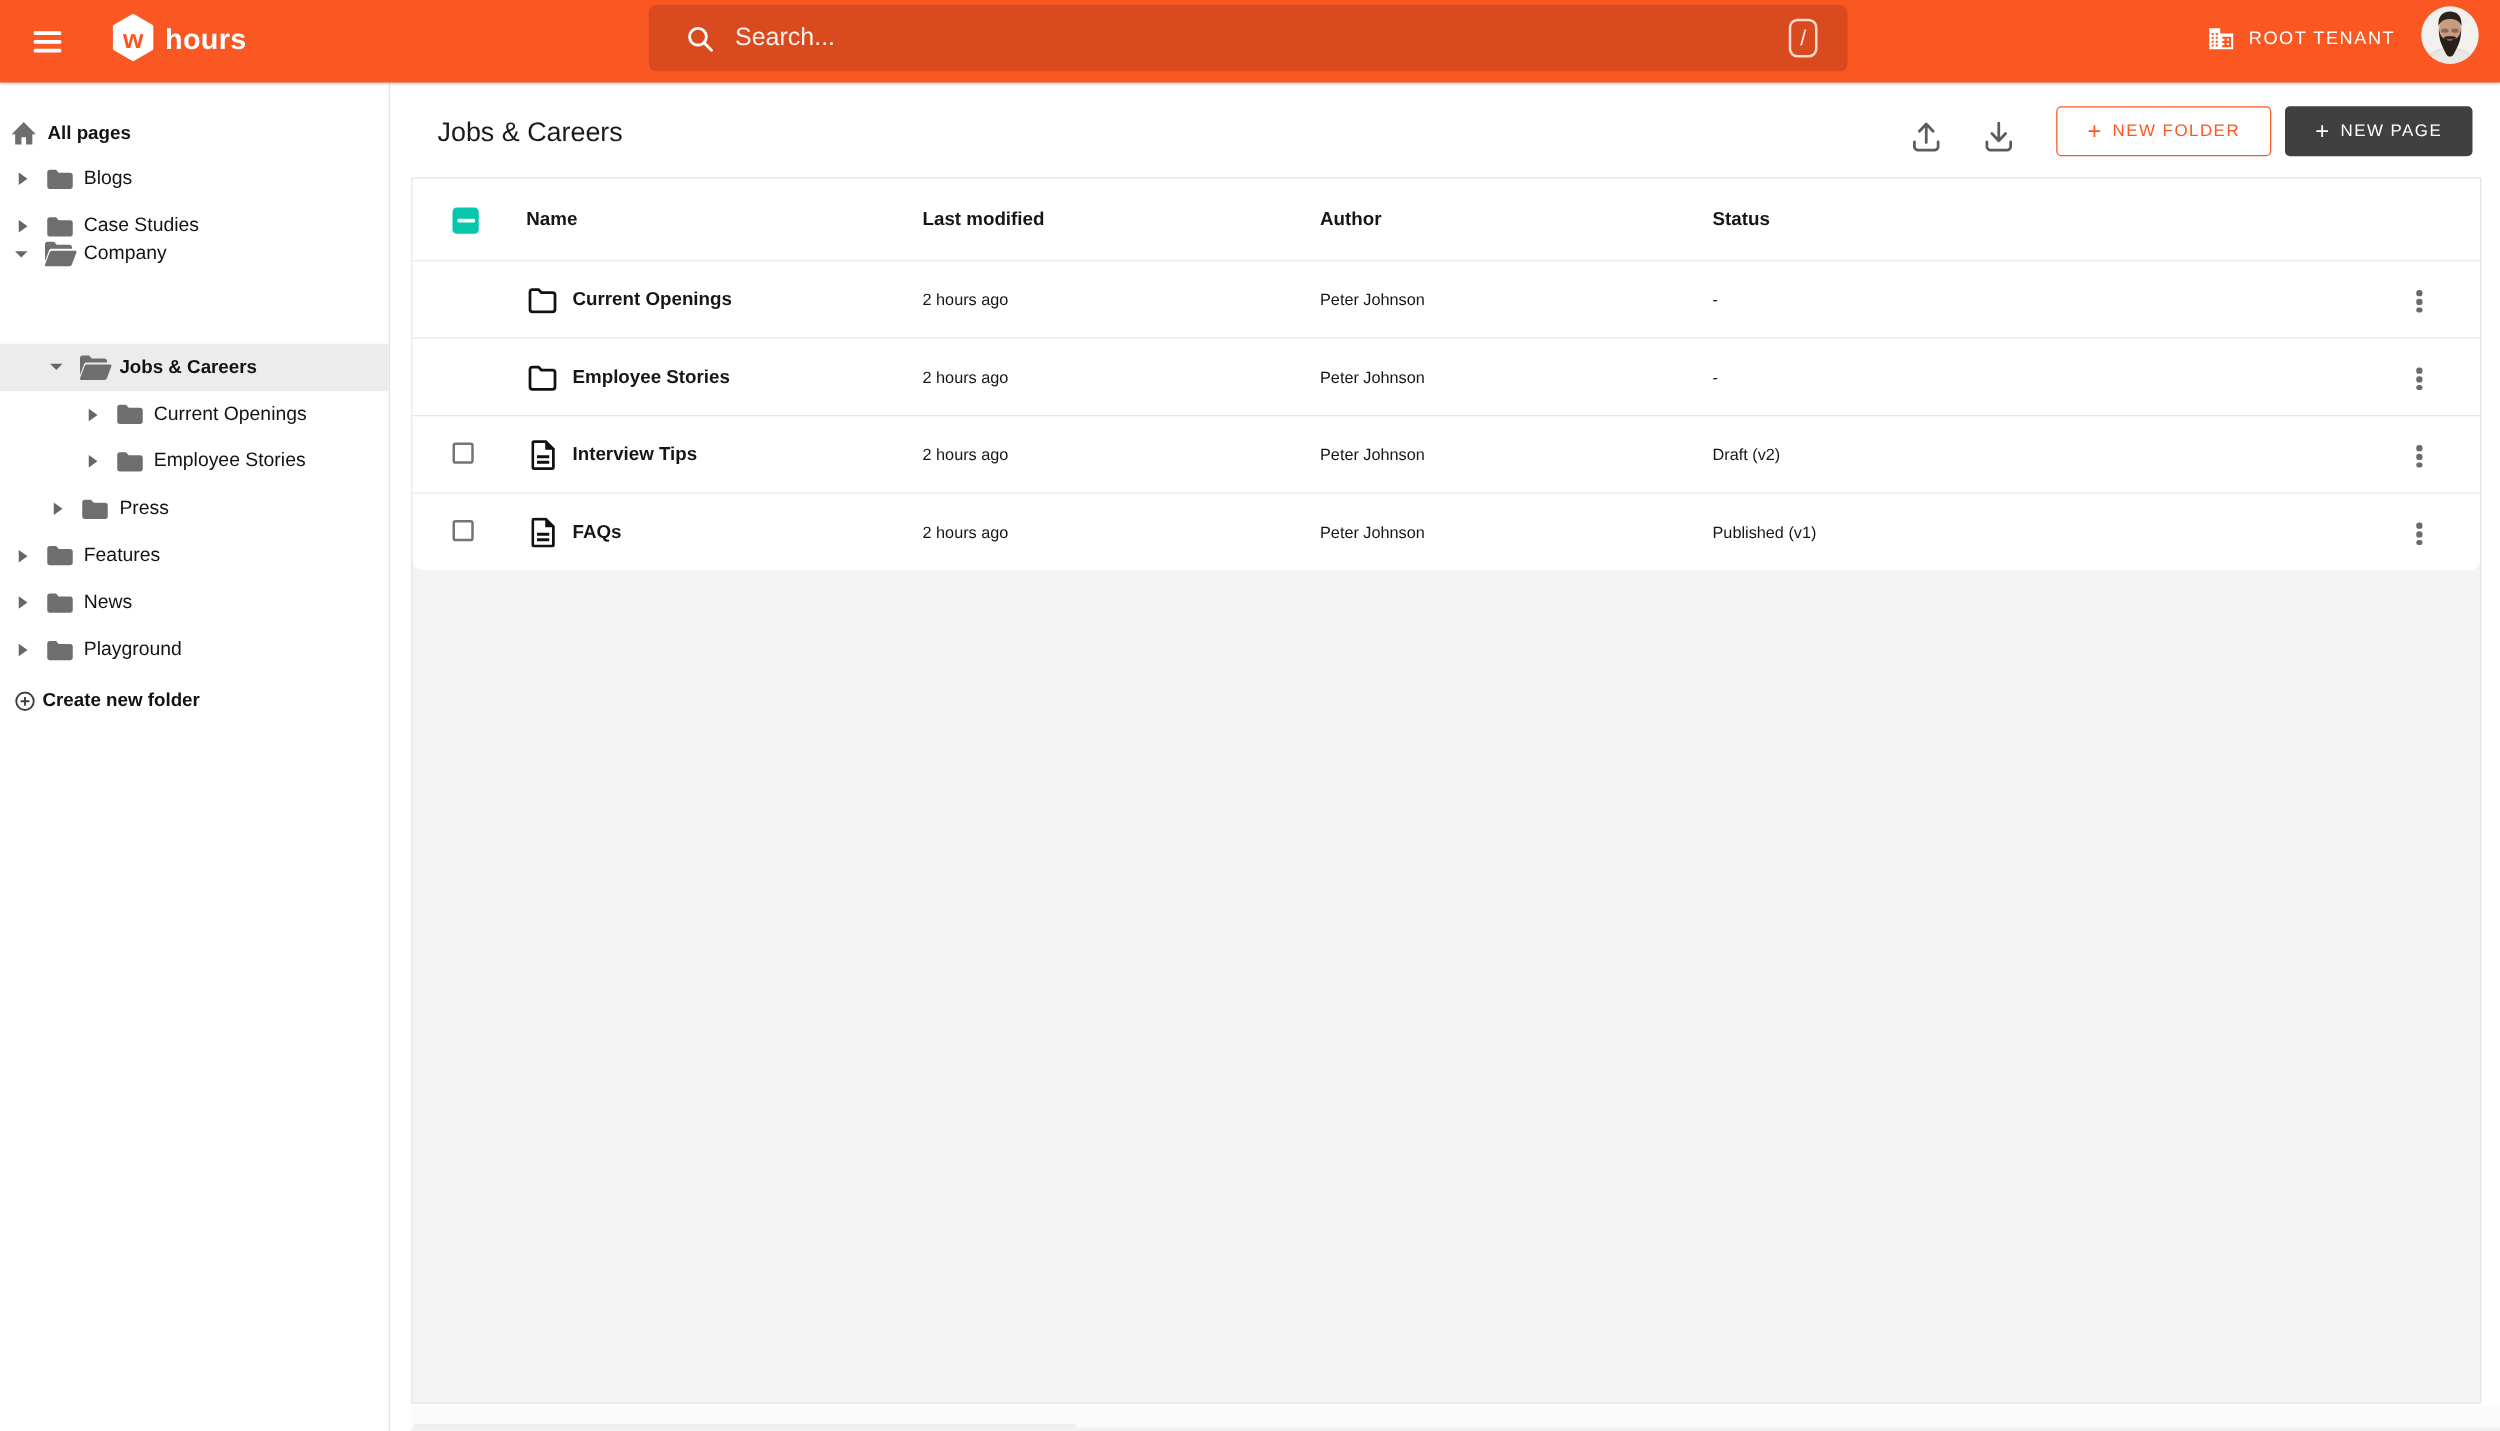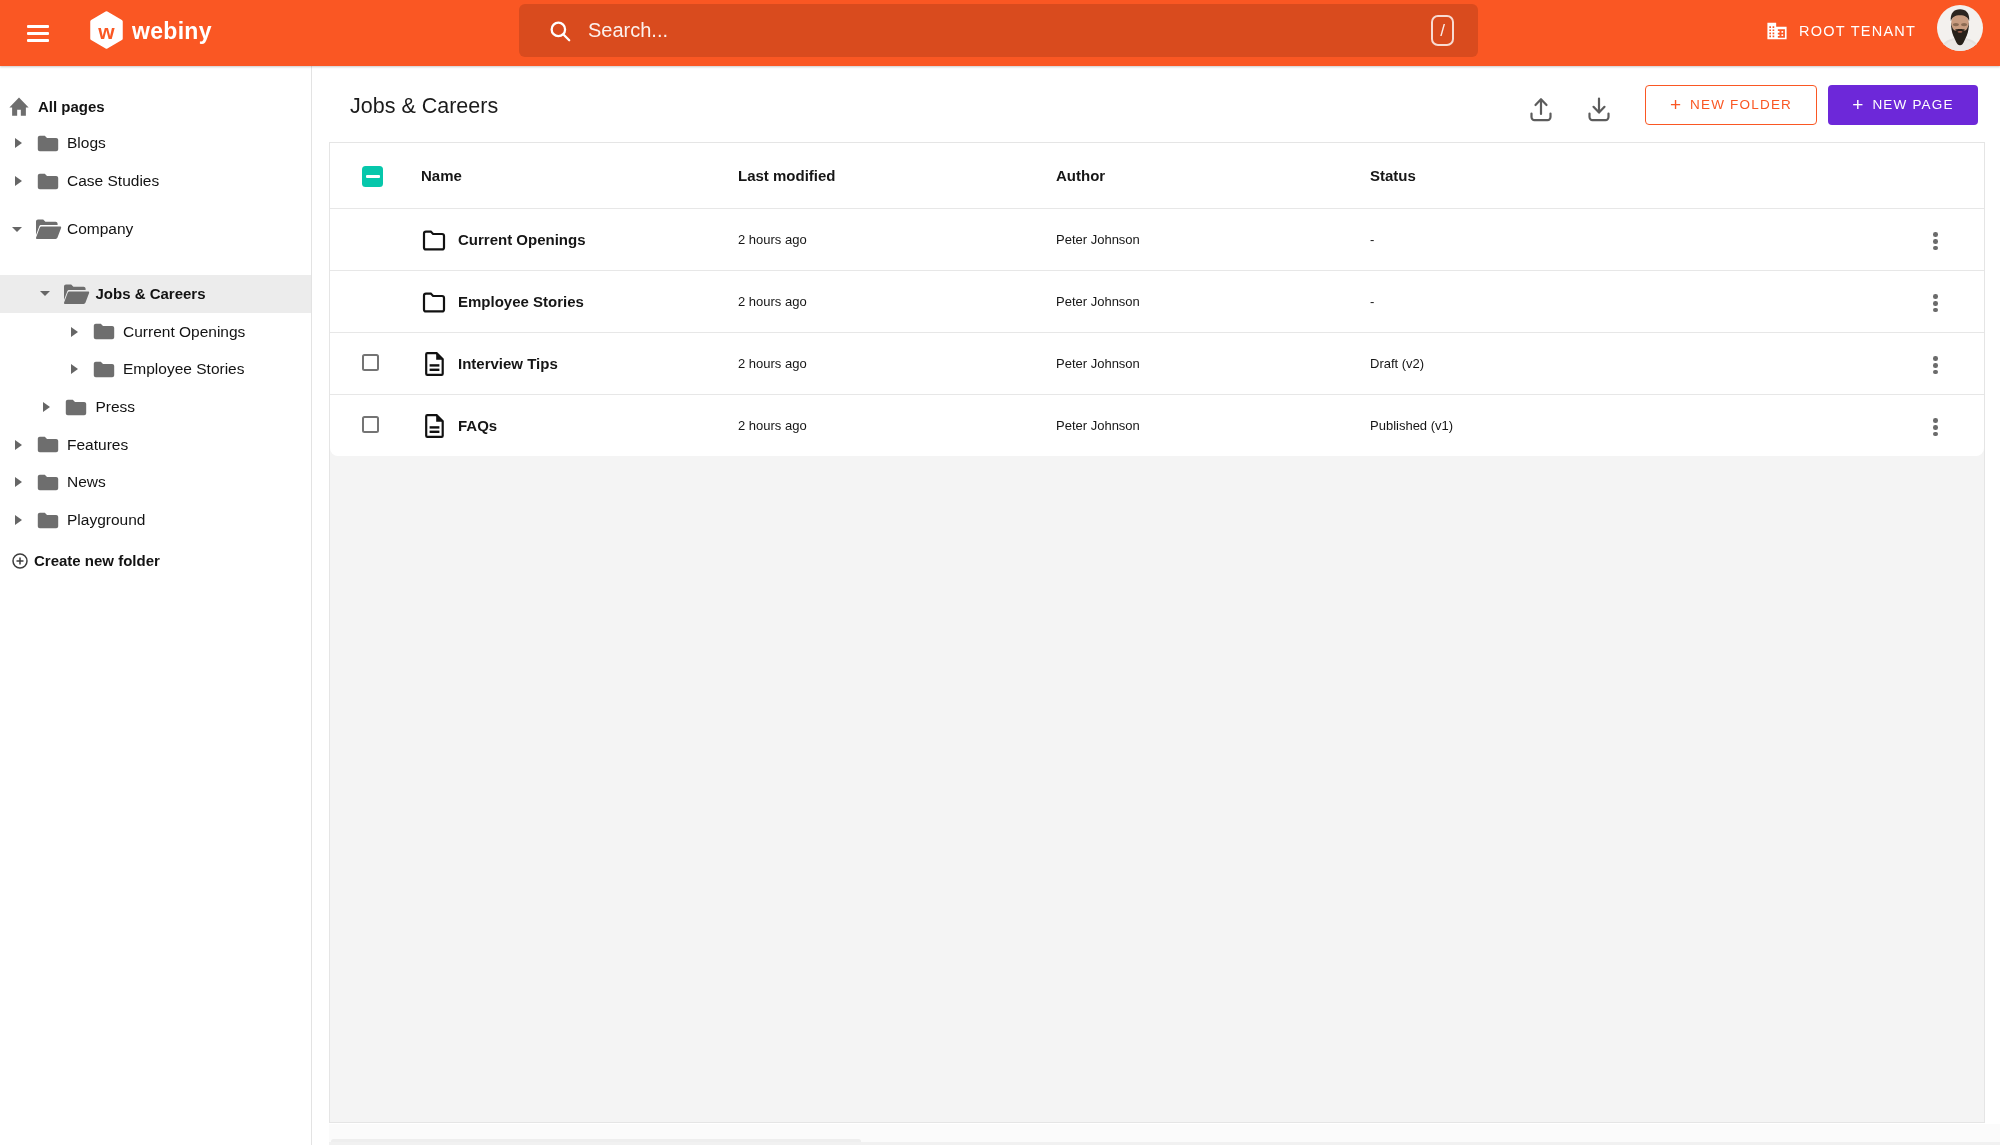--- a/index.html
+++ b/index.html
@@ -31,21 +31,21 @@
   border-left:7px solid #666; border-top:5px solid transparent; border-bottom:5px solid transparent; }
 .caret-d { position:absolute; top:16.5px; width:0; height:0;
   border-top:5.5px solid #666; border-left:5px solid transparent; border-right:5px solid transparent; }
 .sel { background:#ececec; }
 
 #content { position:absolute; left:313px; top:64px; width:1687px; height:1081px; background:#fff; }
 #title { position:absolute; left:350px; top:94px; font-size:21.5px; color:#1b1b1b; }
 .btn { position:absolute; top:85px; height:40px; border-radius:4px; font-size:13.5px;
   letter-spacing:1.2px; text-align:center; }
 #btnfolder { left:1645px; width:172px; line-height:38px; border:1px solid #fa5723; color:#fa5723; background:#fff; }
-#btnpage { left:1828px; width:150px; line-height:40px; background:#6d28d9; color:#fff; }
+#btnpage { left:1828px; width:150px; line-height:40px; background:#404040; color:#fff; }
 .btn .plus { font-size:19px; font-weight:400; vertical-align:-2px; margin-right:9px; letter-spacing:0; }
 
 #card { position:absolute; left:329px; top:142px; width:1656px; height:981px;
   border:1px solid #e5e5e5; background:#f4f4f4; }
 #whitepart { position:absolute; left:0; top:0; width:1654px; height:313px;
   background:#fff; border-radius:0 0 8px 8px; }
 .trow { position:absolute; left:0; width:1654px; border-bottom:1px solid #e7e7e7; }
 .cell { position:absolute; top:0; white-space:nowrap; color:#161616; font-size:13px; }
 .cb { font-weight:bold; font-size:15px; }
 .kebab { position:absolute; left:1603px; }
@@ -61,21 +61,21 @@
 <div id="topbar">
   <div class="hbar" style="top:25px"></div>
   <div class="hbar" style="top:32px"></div>
   <div class="hbar" style="top:39px"></div>
   <div id="hexwrap">
     <svg width="33" height="38" viewBox="0 0 33 38">
       <path d="M16.5 2 L31 10.4 V27.6 L16.5 36 L2 27.6 V10.4 Z" fill="#fff" stroke="#fff" stroke-width="3.5" stroke-linejoin="round"></path>
       <text x="16.5" y="27.5" text-anchor="middle" font-family="Liberation Sans" font-size="21" font-weight="bold" fill="#fa5723">w</text>
     </svg>
   </div>
-  <div id="logotext">webiny</div>
+  <div id="logotext">hours</div>
   <div id="search">
     <svg style="position:absolute;left:28px;top:14px" width="26" height="26" viewBox="0 0 24 24" fill="none" stroke="#fff" stroke-width="2.1">
       <circle cx="10.5" cy="10.5" r="6.2"></circle>
         <path d="M15.2 15.2 L20.5 20.5" stroke-linecap="round"></path>
     </svg>
     <div class="ph">Search...</div>
     <div id="slashkey">/</div>
   </div>
   <svg style="position:absolute;left:1767px;top:22px" width="20" height="18" viewBox="0 0 24 21" fill="#fff">
     <path d="M11 5.5 V0.5 H0.5 V20.5 H23.5 V5.5 Z M4.8 18 H2.8 V16 h2 Z M4.8 14.3 H2.8 V12.3 h2 Z M4.8 10.6 H2.8 V8.6 h2 Z M4.8 6.9 H2.8 V4.9 h2 Z M8.7 18 H6.7 V16 h2 Z M8.7 14.3 H6.7 V12.3 h2 Z M8.7 10.6 H6.7 V8.6 h2 Z M8.7 6.9 H6.7 V4.9 h2 Z M21.5 18.6 H13 v-2 h2 v-2 h-2 v-2 h2 v-2 h-2 v-2.1 h8.5 Z M19.4 10.5 h-2 v2 h2 Z M19.4 14.5 h-2 v2 h2 Z" fill-rule="evenodd"></path>
@@ -118,21 +118,21 @@
       </svg>
     <div class="txt" style="left:67px">Blogs</div>
   </div>
   <div class="ti" style="top:98.2px">
     <div class="caret-r" style="left:15px"></div>
     <svg class="fc" style="position:absolute;left:37px;top:10.5px" width="22" height="17" viewBox="0 0 22 17" fill="#6e6e6e">
         <path d="M0.8 2.8 C0.8 1.7 1.7 0.8 2.8 0.8 H7.8 L10 3.1 H19.2 C20.3 3.1 21.2 4 21.2 5.1 V14.2 C21.2 15.3 20.3 16.2 19.2 16.2 H2.8 C1.7 16.2 0.8 15.3 0.8 14.2 Z"></path>
       </svg>
     <div class="txt" style="left:67px">Case Studies</div>
   </div>
-  <div class="ti" style="top:146px">
+  <div class="ti" style="top:120px">
     <div class="caret-d" style="left:12px"></div>
     <svg style="position:absolute;left:35px;top:8px" width="27" height="22" viewBox="0 0 27 22" fill="#6e6e6e">
       <path d="M1 3.4 C1 2.3 1.9 1.4 3 1.4 H8.2 L10.4 3.7 H20.6 C21.7 3.7 22.6 4.6 22.6 5.7 V6.9 H6.2 C5.3 6.9 4.6 7.4 4.3 8.2 L1 17 Z"></path>
       <path d="M6.6 8.5 H25.1 C26 8.5 26.4 9.2 26.1 10 L22.5 19.6 C22.2 20.4 21.4 20.9 20.6 20.9 H2.1 C1.2 20.9 0.8 20.2 1.1 19.4 L4.7 9.8 C5 9 5.8 8.5 6.6 8.5 Z"></path>
     </svg>
     <div class="txt" style="left:67px">Company</div>
   </div>
   <div class="ti sel" style="top:210.9px">
     <div class="caret-d" style="left:40px"></div>
     <svg style="position:absolute;left:63px;top:8px" width="27" height="22" viewBox="0 0 27 22" fill="#6e6e6e">

